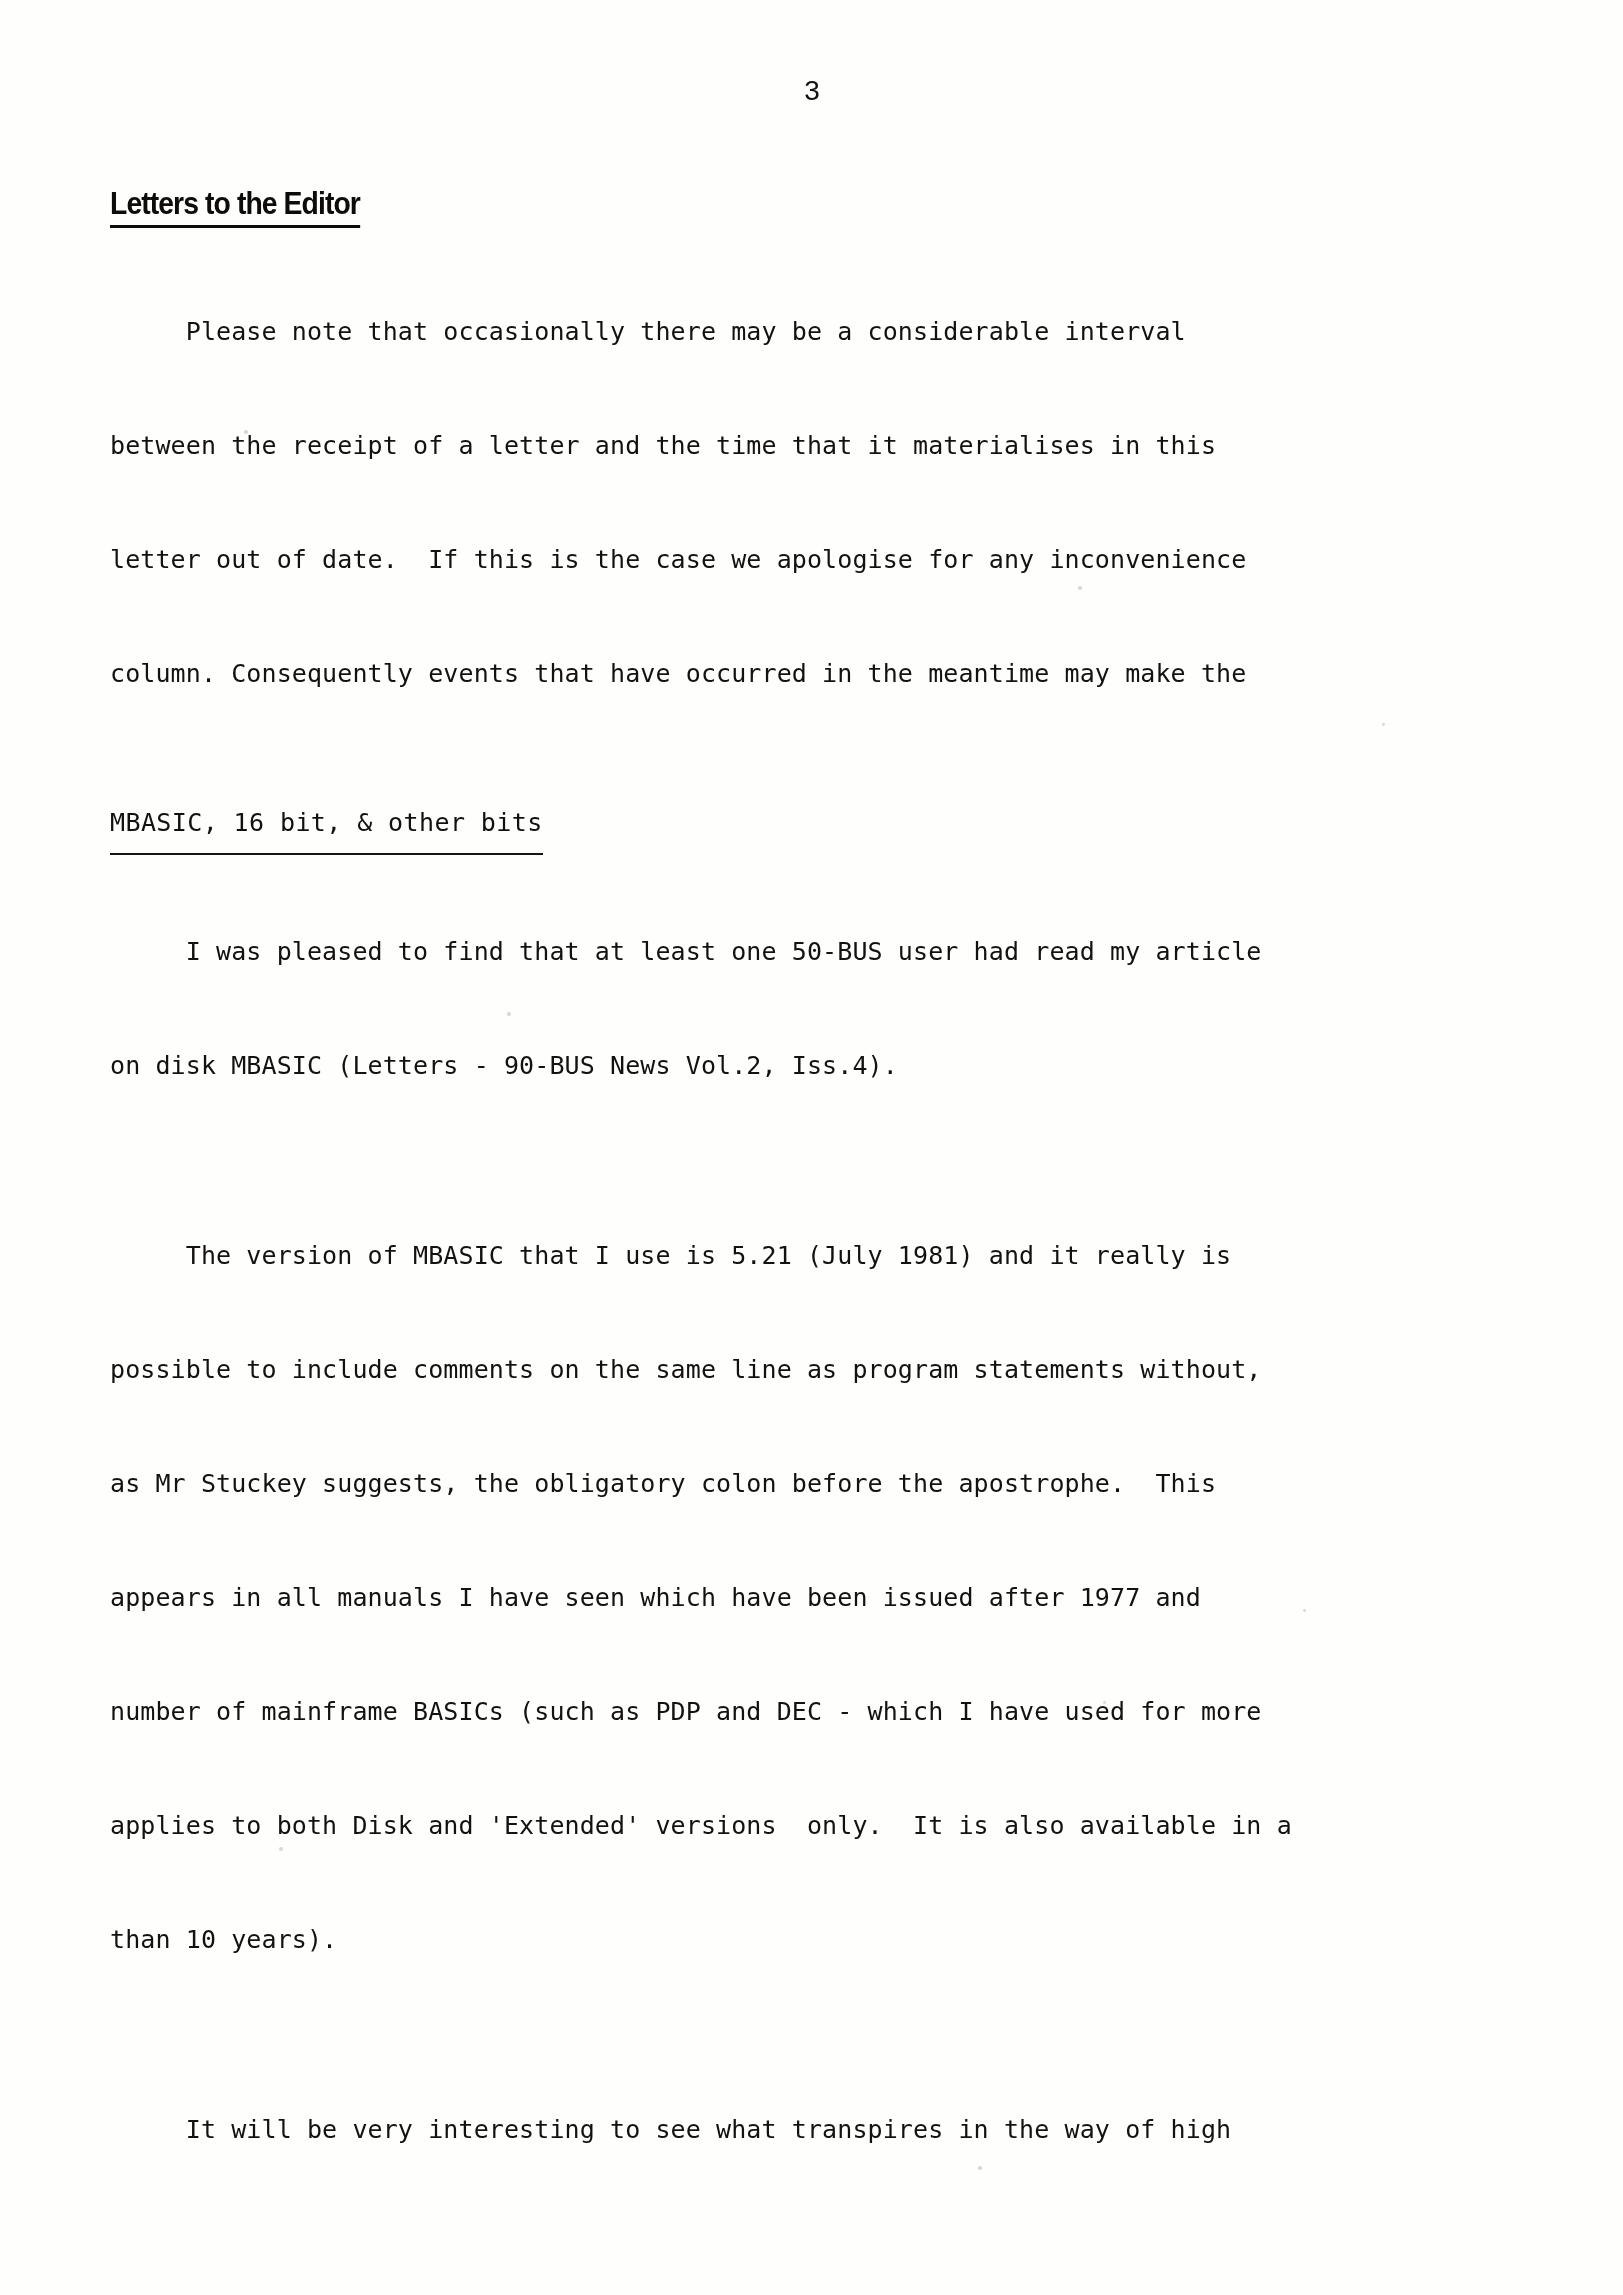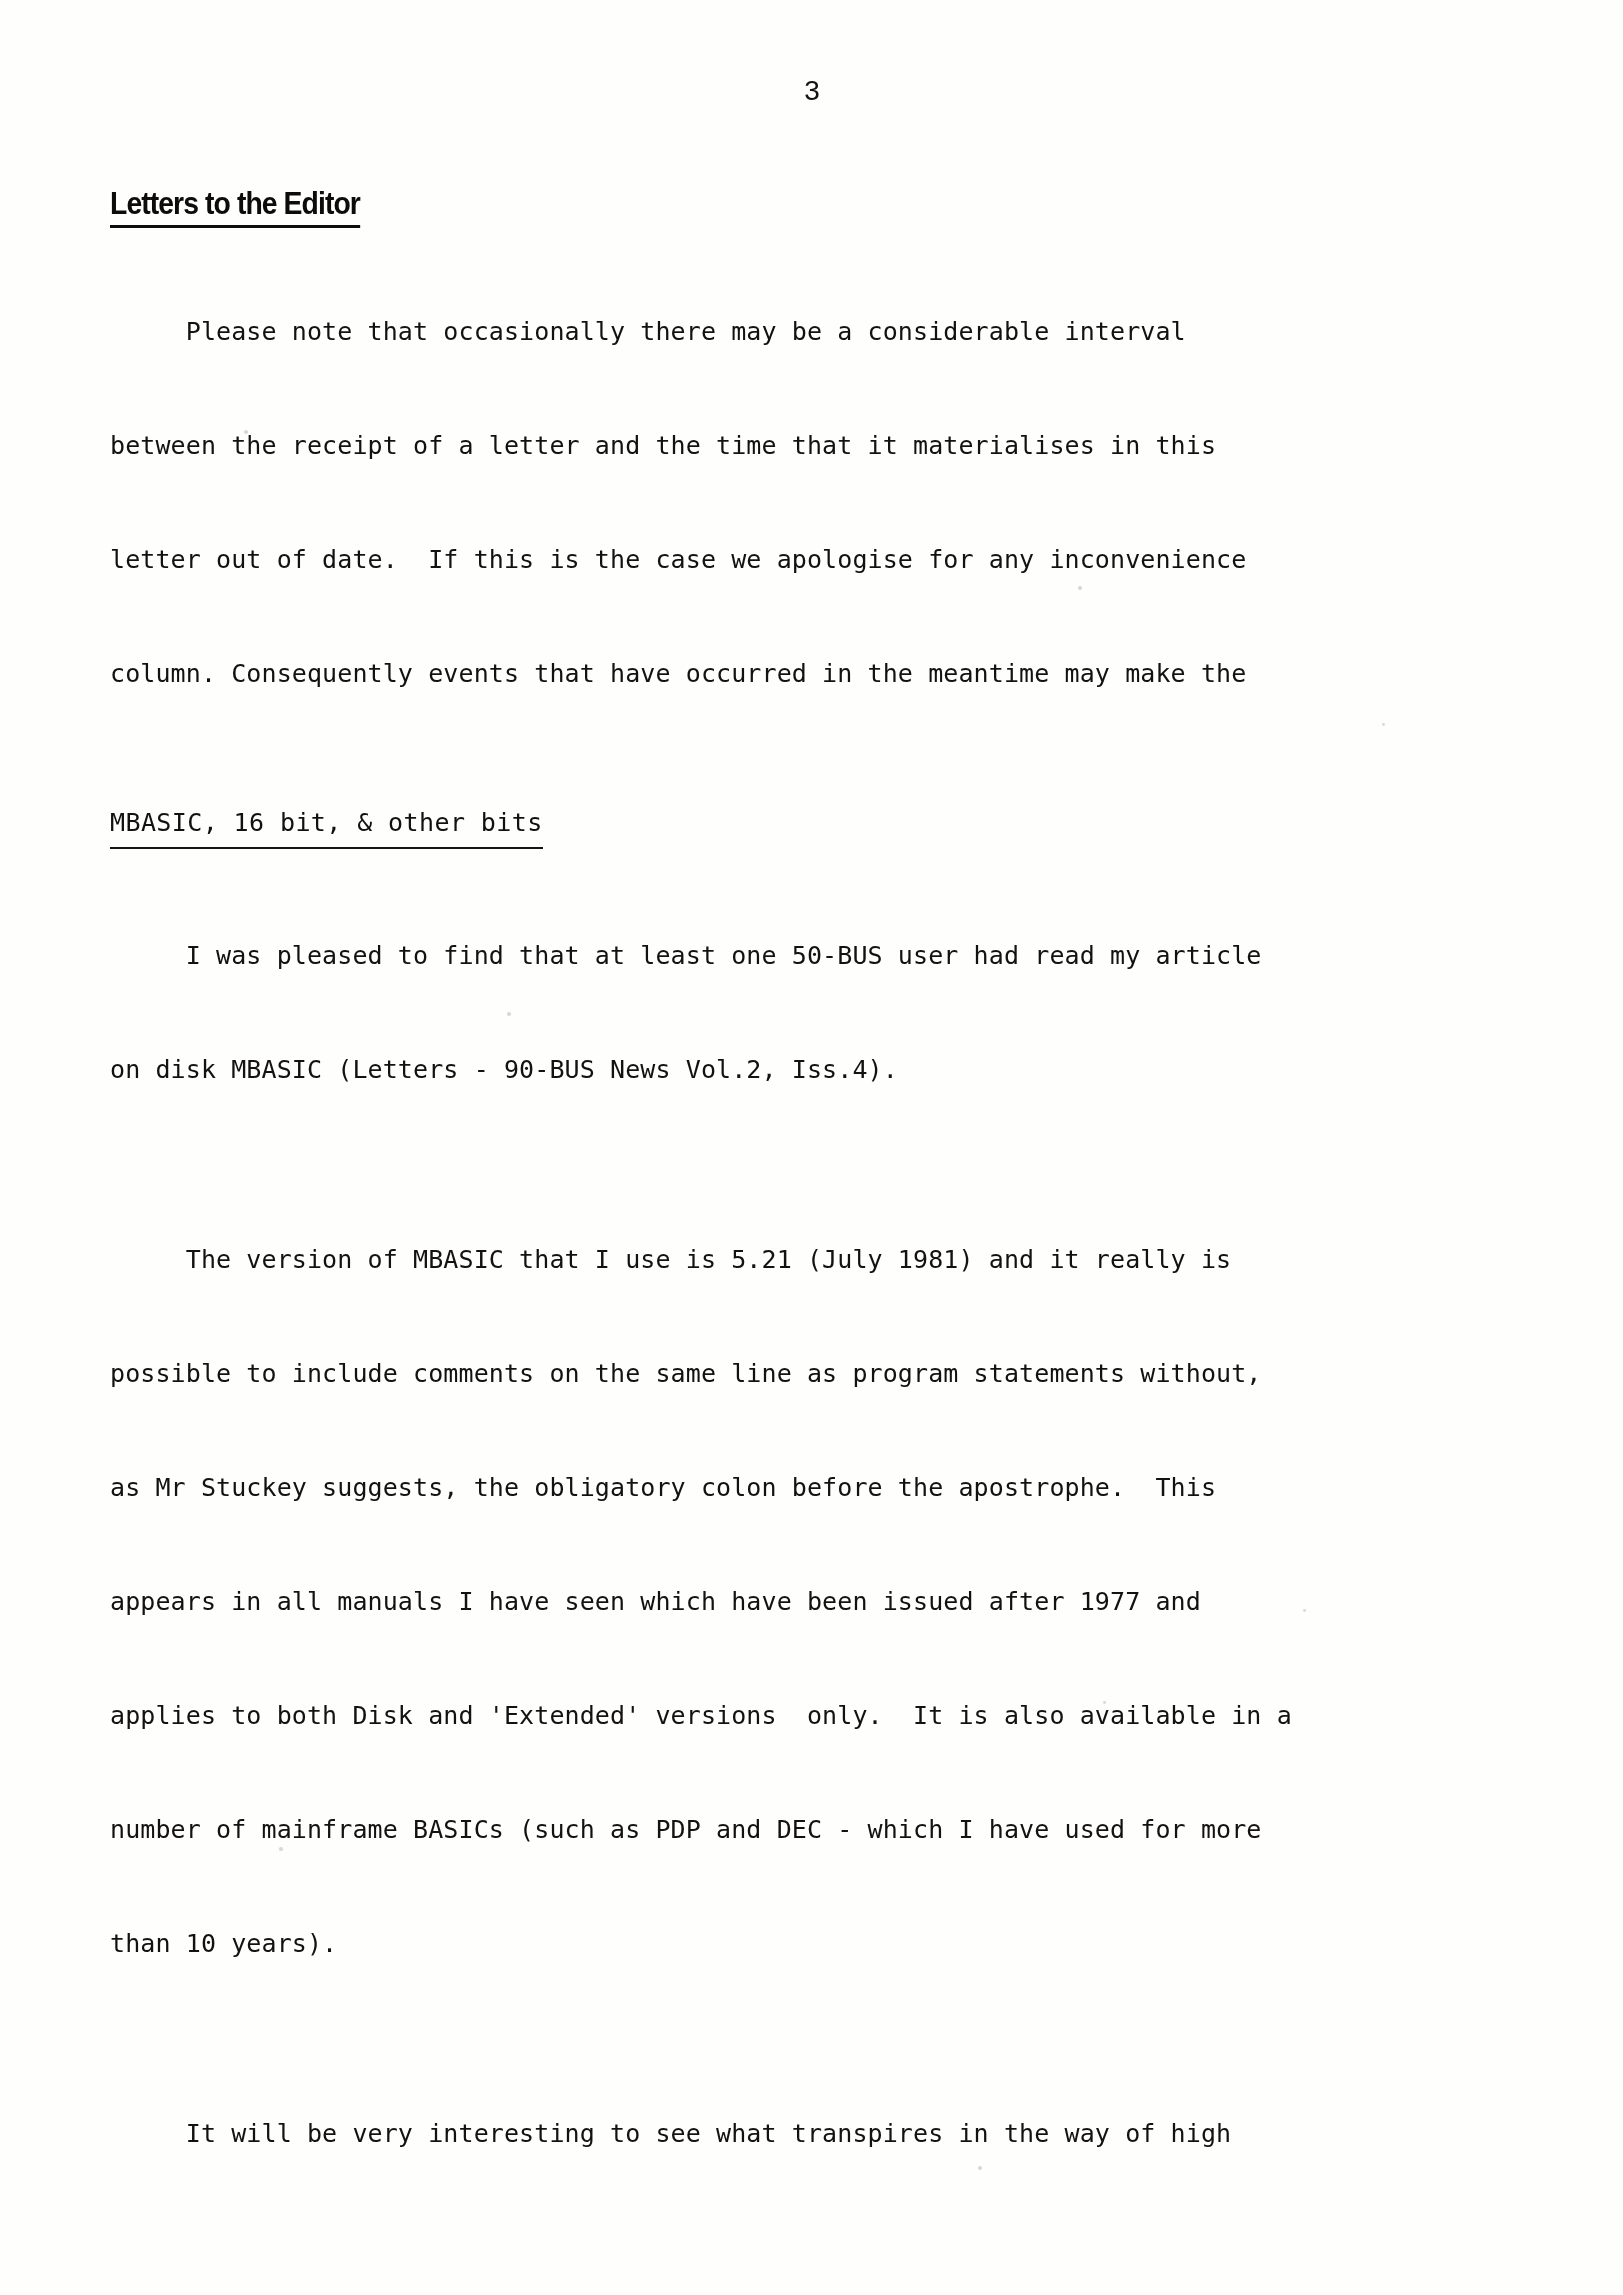--- a/index.html
+++ b/index.html
@@ -48,22 +48,22 @@
     margin-bottom: 9.7px;
     transform: scaleX(0.93);
     transform-origin: left center;
   }
   .section-head {
     font-size: 25px;
     letter-spacing: 0.4px;
     color: #121110;
     display: inline-block;
     border-bottom: 2.1px solid #17150f;
-    padding-bottom: 10px;
-    margin-bottom: 12px;
+    padding-bottom: 16px;
+    margin-bottom: 2px;
     white-space: pre;
   }
   .head-gap-1 { margin-top: 39px; }
   .para {
     font-size: 25px;
     line-height: 38px;
     letter-spacing: 0.1px;
     color: #141210;
     white-space: pre-wrap;
     word-spacing: 0px;
@@ -103,22 +103,22 @@
     <div class="para tight">
       <span class="line">     I was pleased to find that at least one 50-BUS user had read my article</span>
       <span class="line">on disk MBASIC (Letters - 90-BUS News Vol.2, Iss.4).</span>
     </div>
 
     <div class="para">
       <span class="line">     The version of MBASIC that I use is 5.21 (July 1981) and it really is</span>
       <span class="line">possible to include comments on the same line as program statements without,</span>
       <span class="line">as Mr Stuckey suggests, the obligatory colon before the apostrophe.  This</span>
       <span class="line">appears in all manuals I have seen which have been issued after 1977 and</span>
+      <span class="line">number of mainframe BASICs (such as PDP and DEC - which I have used for more</span>
       <span class="line">applies to both Disk and 'Extended' versions  only.  It is also available in a</span>
-      <span class="line">number of mainframe BASICs (such as PDP and DEC - which I have used for more</span>
       <span class="line">than 10 years).</span>
     </div>
 
     <div class="para">
       <span class="line">     It will be very interesting to see what transpires in the way of high</span>
       
       
       
       
       

